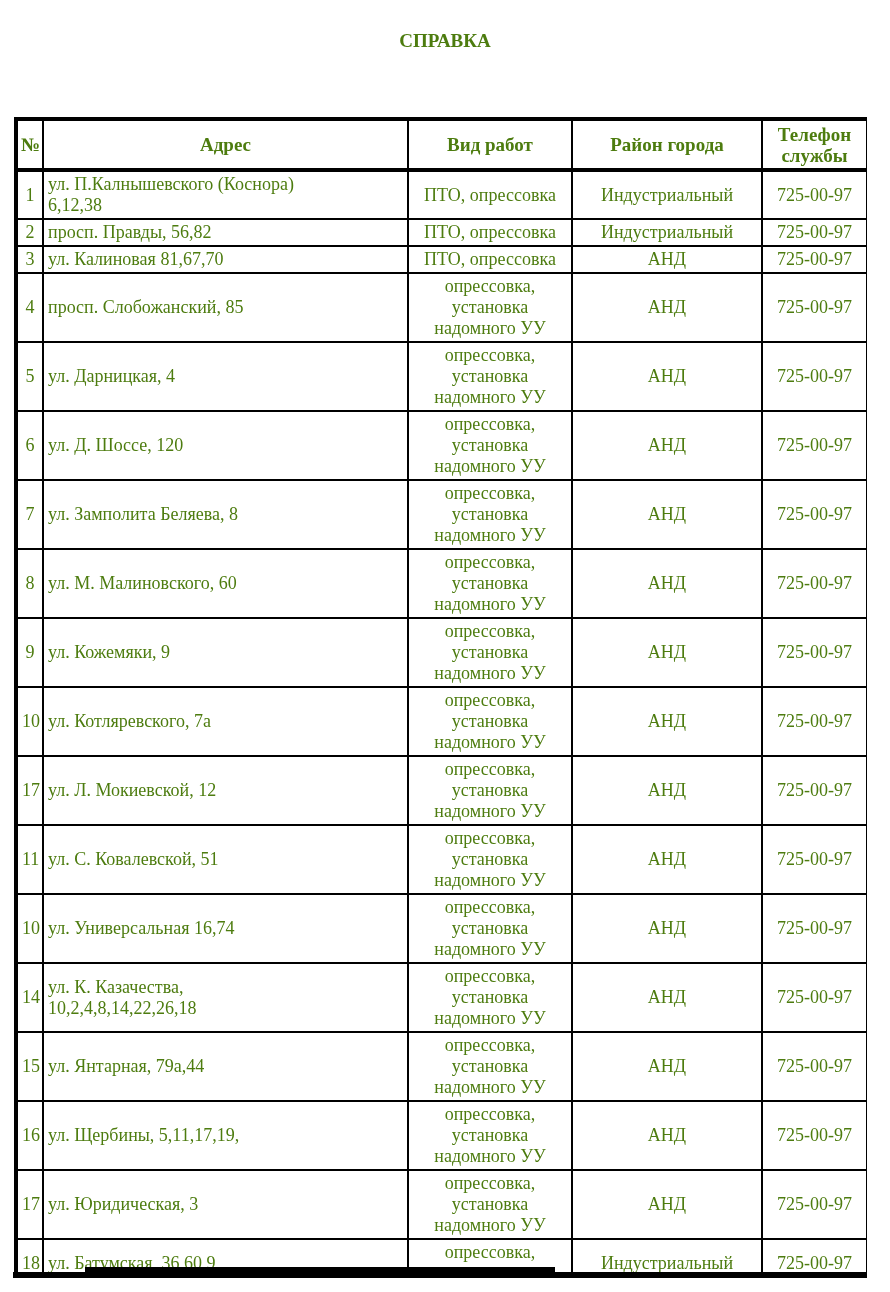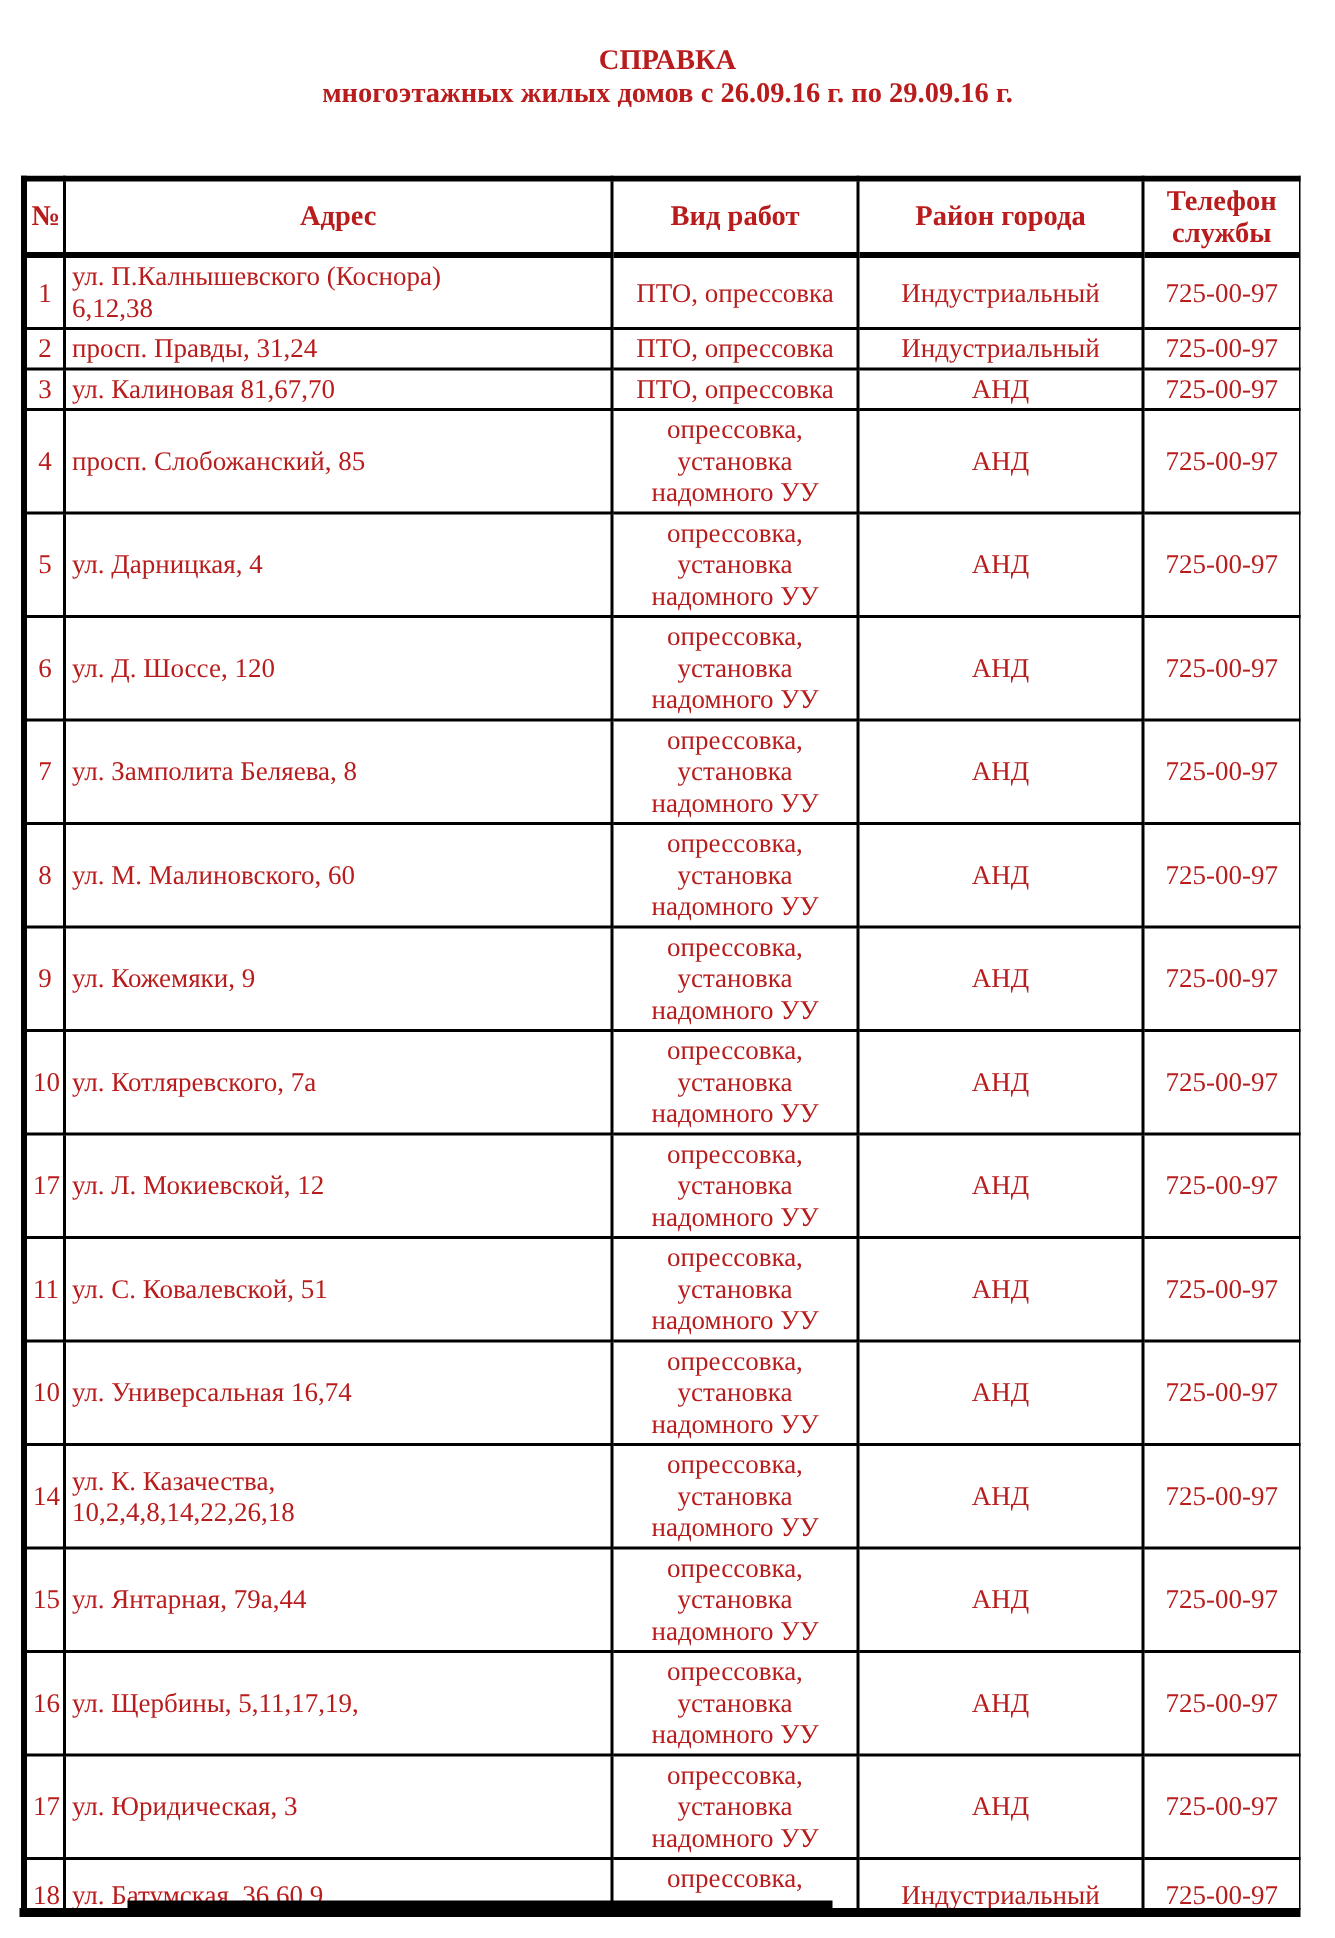--- a/index.html
+++ b/index.html
@@ -3,21 +3,21 @@
 <meta charset="utf-8">
 <style>
   html, body { margin: 0; padding: 0; background: #e8e8e8; }
   .page {
     position: relative;
     width: 890px;
     height: 1292px;
     background: #ffffff;
     margin: 0 auto;
     font-family: "Liberation Serif", "DejaVu Serif", serif;
-    color: #b91c1c;
+    color: #4d7c0f;
     overflow: hidden;
   }
   .title-block {
     position: absolute;
     top: 30px;
     left: 0;
     width: 100%;
     text-align: center;
     font-weight: bold;
     font-size: 19px;
@@ -83,21 +83,20 @@
     background: #000;
   }
 </style>
 </head>
 <body>
 
 <div class="page">
 
   <div class="title-block">
     <div>СПРАВКА</div>
-    <div>многоэтажных жилых домов с 26.09.16 г. по 29.09.16 г.</div>
   </div>
 
   <div class="table-clip">
     <table class="doc-table">
       <colgroup>
         <col style="width:27px">
         <col style="width:365px">
         <col style="width:164px">
         <col style="width:190px">
         <col style="width:106px">
@@ -116,21 +115,21 @@
           <tr class="h2l">
             <td>1</td>
             <td class="address-cell">ул. П.Калнышевского (Коснора)
 6,12,38</td>
             <td>ПТО, опрессовка</td>
             <td>Индустриальный</td>
             <td>725-00-97</td>
           </tr>
           <tr class="h1la">
             <td>2</td>
-            <td class="address-cell">просп. Правды, 31,24</td>
+            <td class="address-cell">просп. Правды, 56,82</td>
             <td>ПТО, опрессовка</td>
             <td>Индустриальный</td>
             <td>725-00-97</td>
           </tr>
           <tr class="h1lb">
             <td>3</td>
             <td class="address-cell">ул.  Калиновая 81,67,70</td>
             <td>ПТО, опрессовка</td>
             <td>АНД</td>
             <td>725-00-97</td>

